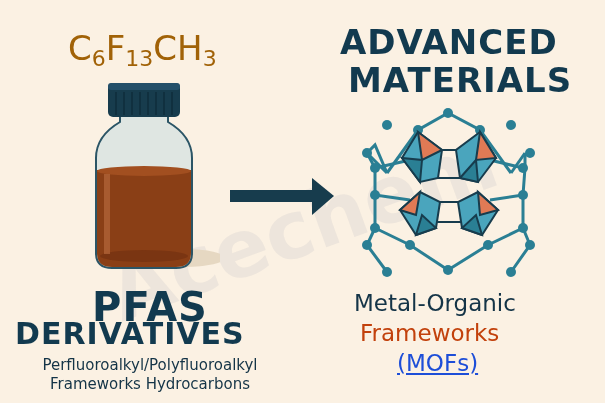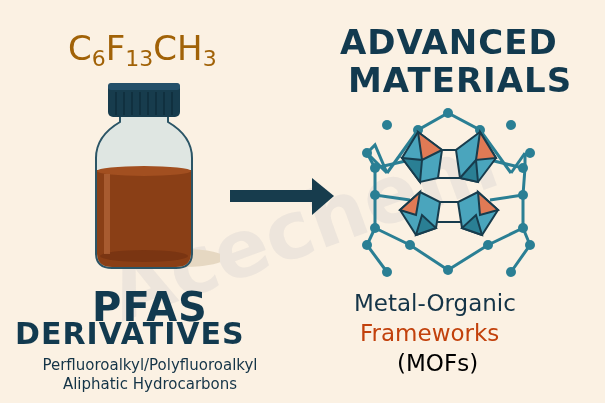--- a/index.html
+++ b/index.html
@@ -8,21 +8,21 @@
   .formula{left:68px;top:28px;font-size:34px;font-weight:normal;letter-spacing:0px;color:#a16207;}
   .formula sub{font-size:22px;vertical-align:-6px;}
   .title-l1{left:0;width:300px;top:284px;text-align:center;font-size:40px;font-weight:bold;color:#123a4f;letter-spacing:1px;}
   .title-l2{left:0;width:300px;top:316px;font-size:30px;font-weight:bold;color:#123a4f;letter-spacing:1px;margin-left:15px;}
   .sub1{left:0;width:300px;top:356px;text-align:center;font-size:15px;color:#143447;}
   .sub2{left:0;width:300px;top:375px;text-align:center;font-size:15px;color:#143447;}
   .adv1{left:340px;width:310px;top:22px;font-size:34px;font-weight:bold;letter-spacing:1px;color:#123a4f;text-align:left;}
   .adv2{left:348px;width:310px;top:60px;font-size:34px;font-weight:bold;letter-spacing:1px;color:#123a4f;}
   .mof1{left:340px;width:260px;top:290px;text-align:left;font-size:23px;color:#143447;padding-left:14px;}
   .mof2{left:360px;width:220px;top:320px;font-size:23px;color:#c2410c;}
-  .mof3{left:397px;width:200px;top:350px;font-size:23px;color:#000000;}
+  .mof3{left:397px;width:200px;top:350px;font-size:23px;color:#1d4ed8;text-decoration:underline;}
   .watermark{left:100px;top:180px;font-size:80px;color:rgba(180,180,190,0.18);font-weight:bold;transform:rotate(-20deg);pointer-events:none;}
 </style>
 </head>
 <body>
 
 <div class="abs watermark">Acechem</div>
 
 <div class="abs formula"><span>C</span><sub>6</sub><span>F</span><sub>13</sub><span>CH</span><sub>3</sub></div>
 
 <svg class="abs" style="left:80px;top:78px" width="140" height="200">
@@ -47,21 +47,21 @@
 </svg>
 
 <svg class="abs" style="left:228px;top:175px" width="110" height="44">
   <rect x="2" y="15" width="84" height="12" fill="#173c4d"></rect>
   <polygon points="84,3 106,21 84,40" fill="#173c4d"></polygon>
 </svg>
 
 <div class="abs title-l1">PFAS</div>
 <div class="abs title-l2">DERIVATIVES</div>
 <div class="abs sub1">Perfluoroalkyl/Polyfluoroalkyl</div>
-<div class="abs sub2">Aliphatic Hydrocarbons</div>
+<div class="abs sub2">Frameworks Hydrocarbons</div>
 
 <div class="abs adv1">ADVANCED</div>
 <div class="abs adv2">MATERIALS</div>
 
 <svg class="abs" style="left:360px;top:100px" width="180" height="180">
   <g stroke="#2a7f94" stroke-width="3" fill="none">
     <polyline points="27,73 58,30 88,13 120,30 151,73"></polyline>
     <polyline points="27,73 7,53 15,45 27,73"></polyline>
     <polyline points="7,53 15,68 15,95 15,128"></polyline>
     <polyline points="165,53 165,68 163,95 163,128"></polyline>

